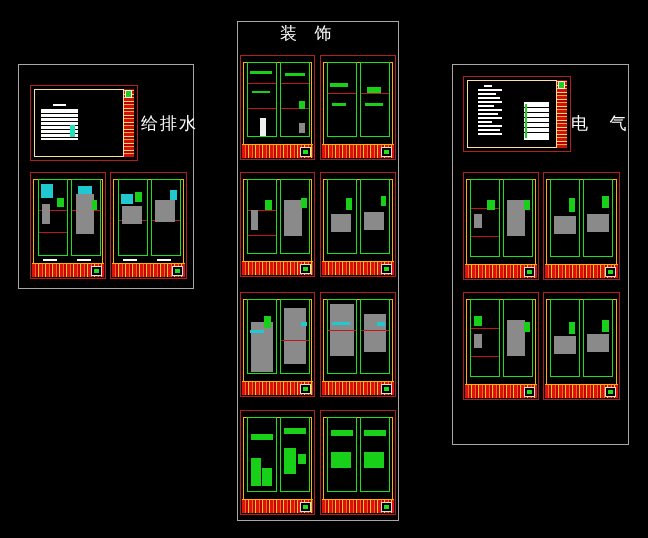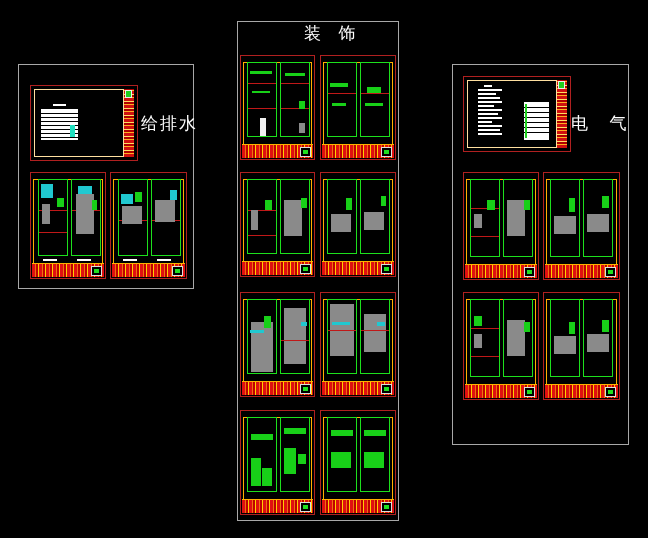--- a/index.html
+++ b/index.html
@@ -88,21 +88,21 @@
     <div class="room c" style="left:18px;top:10px;width:7px;height:10px;"></div>
   </div>
   <div class="scale-bar" style="left:12px;width:14px;"></div>
     <div class="scale-bar" style="left:46px;width:14px;"></div>
   <div class="titleblock">
       <div class="logo"></div>
     </div>
 </div>
 
 <div class="frame" style="left:237px;top:21px;width:162px;height:500px;"></div>
-<div class="group-label" style="left:304px;top:22px;letter-spacing:6px;">装 饰</div>
+<div class="group-label" style="left:280px;top:22px;letter-spacing:6px;">装 饰</div>
 
 <div class="sheet" style="left:240px;top:55px;width:75px;height:105px;">
   <div class="inner"></div>
   <div class="plan" style="left:6px;width:28px;">
     <div class="grid-h" style="top:20px"></div>
       <div class="grid-h" style="top:45px"></div>
     <div class="room g" style="left:2px;top:8px;width:22px;height:3px;"></div>
     <div class="room g" style="left:4px;top:28px;width:18px;height:2px;"></div>
     <div class="wall" style="left:12px;top:55px;width:6px;height:18px;"></div>
   </div>

